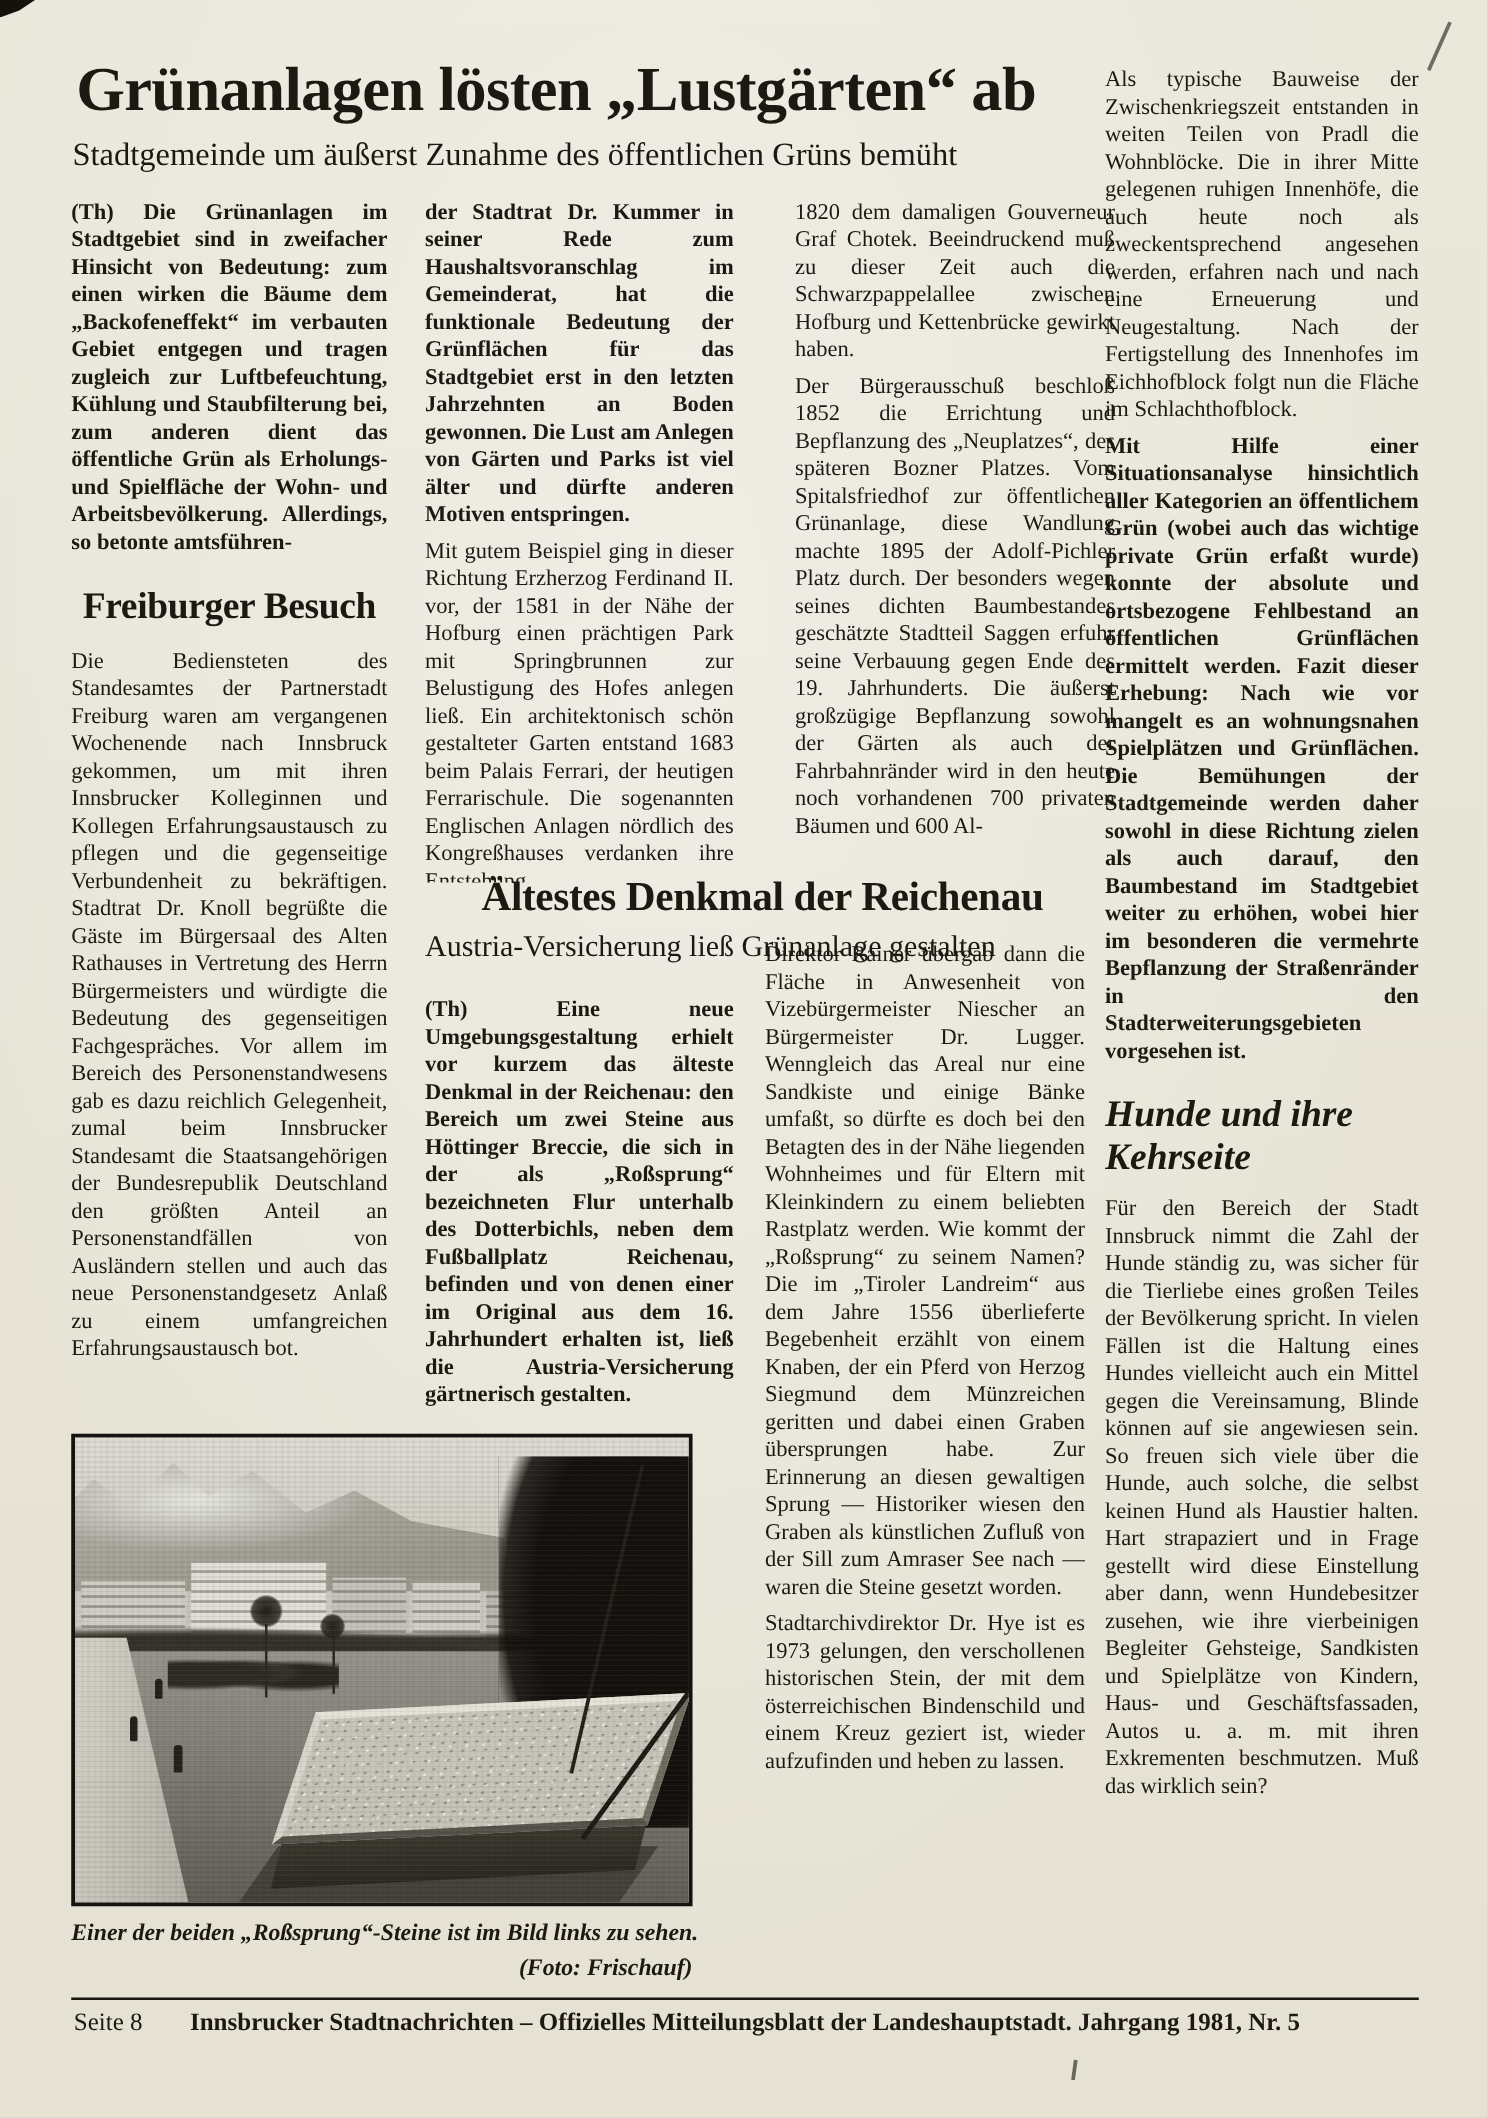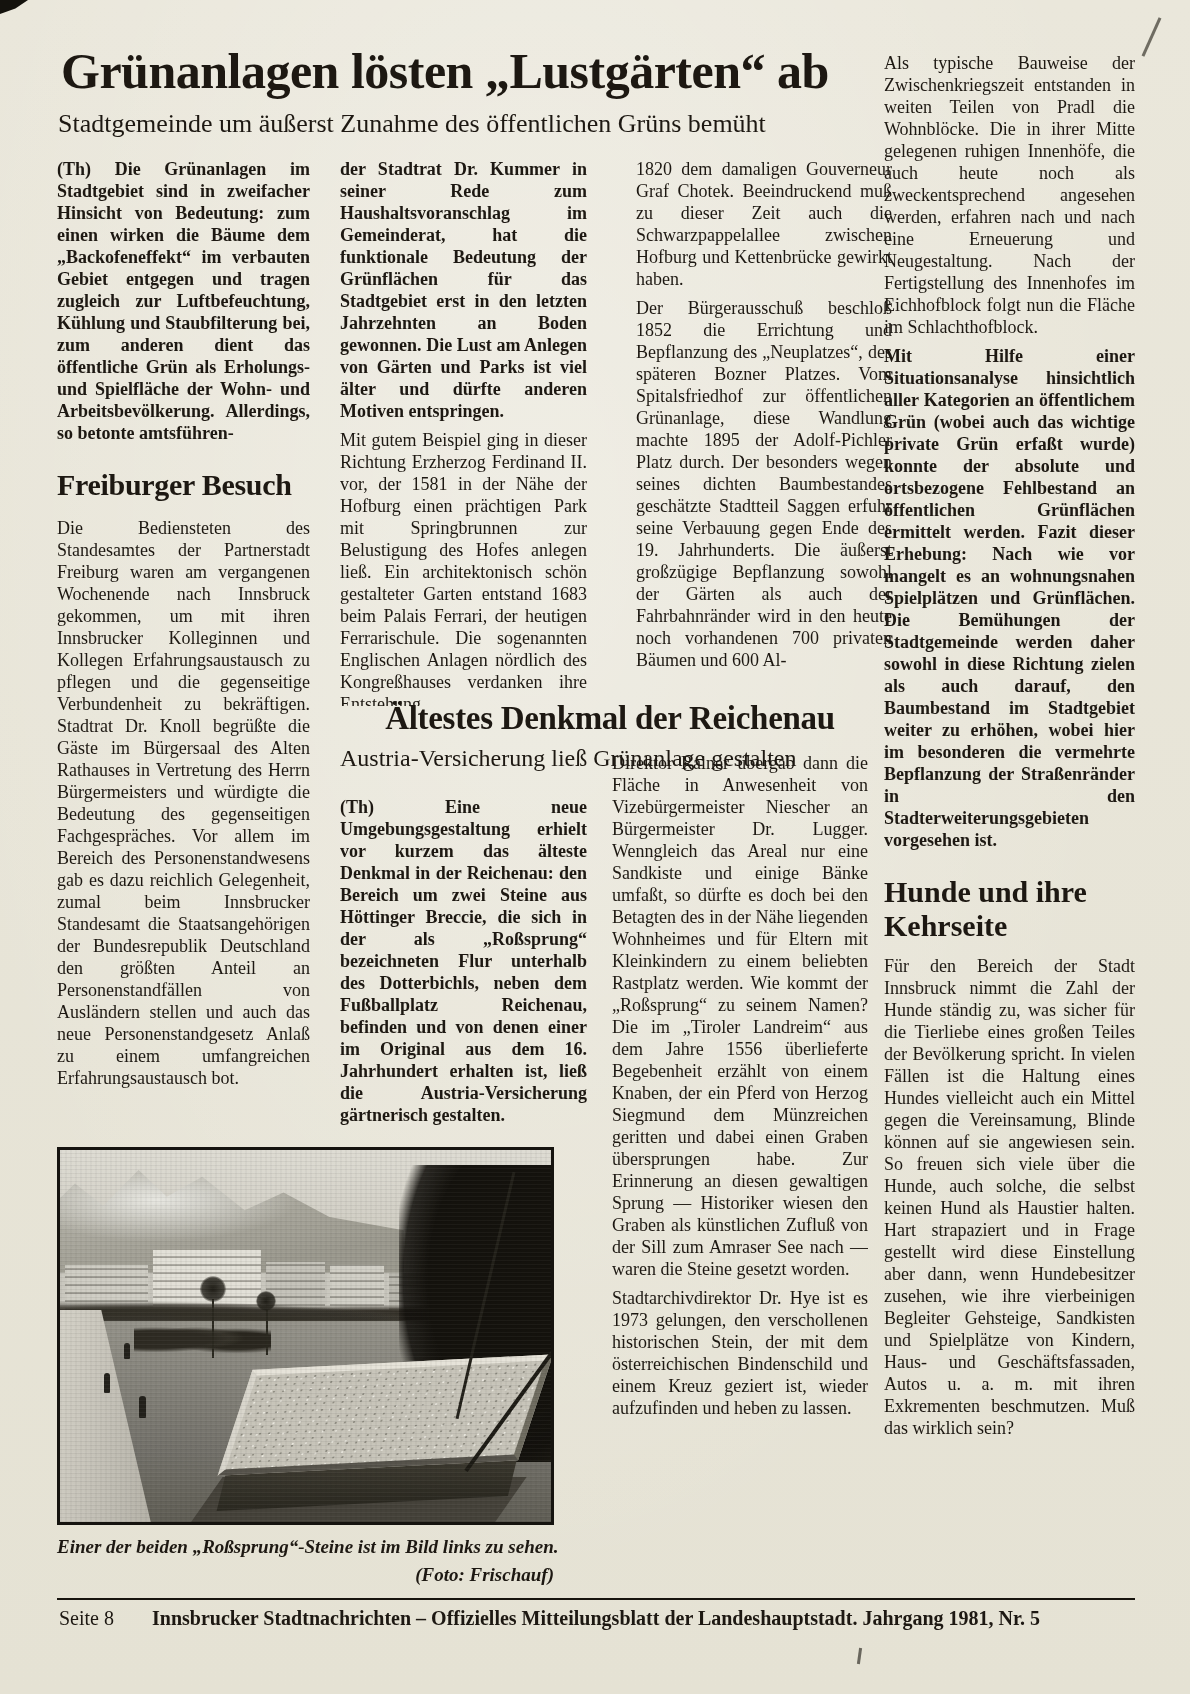--- a/index.html
+++ b/index.html
@@ -16,22 +16,22 @@
     font-weight:700;letter-spacing:-.5px;white-space:nowrap;}
   .a1-subhead{position:absolute;left:58px;top:108px;font-size:26px;line-height:1.2;}
   
   .col{position:absolute;overflow:hidden;}
   .col p{margin:0 0 7px;font-size:18px;line-height:22px;text-align:justify;hyphens:auto;}
   .col p.lead{font-weight:700;}
   .c1{left:57px;top:158px;width:253px;height:984px;}
   .c2{left:340px;top:158px;width:247px;height:548px;}
   .c3{left:636px;top:158px;width:256px;height:548px;}
   .rail{left:884px;top:52px;width:251px;height:1544px;}
-  .h-section{margin:24px 0 15px;font-size:30px;font-weight:700;letter-spacing:-.3px;}
-  .rail-heading{margin:24px 0 12px;font-size:30px;line-height:34px;font-weight:700;}
+  .h-section{margin:24px 0 15px;font-size:30px;font-weight:700;letter-spacing:-.3px;text-align:center;}
+  .rail-heading{margin:24px 0 12px;font-size:30px;line-height:34px;font-weight:700;font-style:italic;}
   
   .a2-header{position:absolute;left:340px;top:700px;width:540px;}
   .a2-headline{margin:0;font-size:33px;font-weight:700;letter-spacing:-.3px;white-space:nowrap;text-align:center;}
   .a2-subhead{margin-top:8px;font-size:24px;}
   .a2c1{left:340px;top:796px;width:247px;height:348px;font-weight:bold;}
   .a2c2{left:612px;top:752px;width:256px;height:800px;}
   
   .photo{position:absolute;left:57px;top:1147px;width:497px;height:378px;margin:0;
     background:#c9c7be;border:3px solid #15130f;box-sizing:border-box;overflow:hidden;}
   .ph{position:absolute;}

